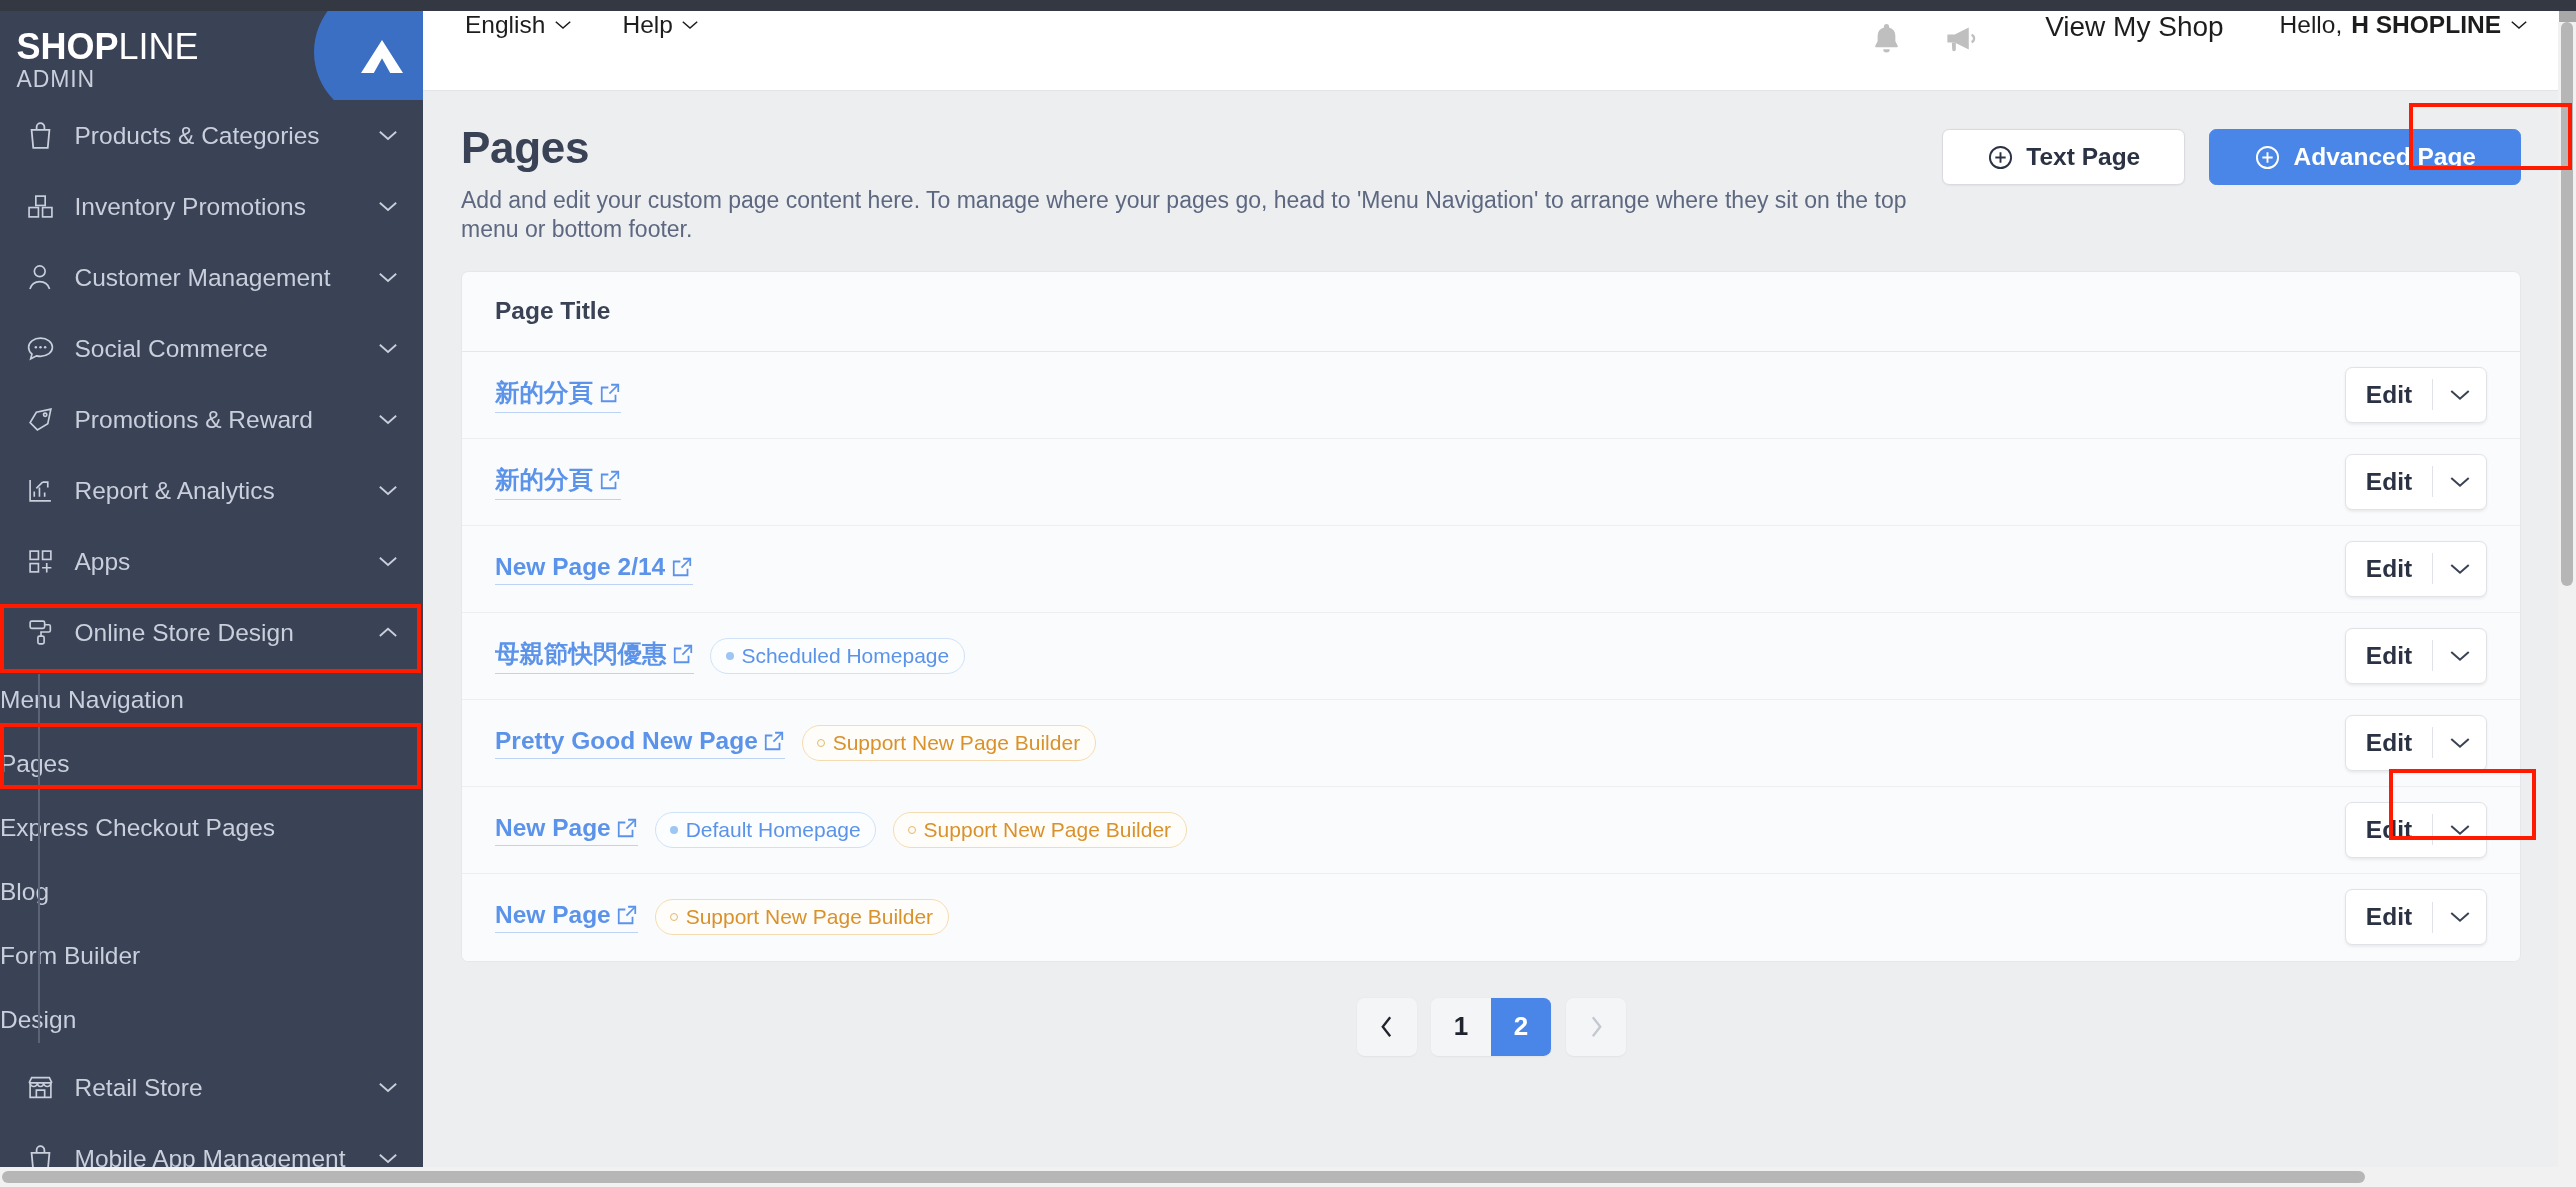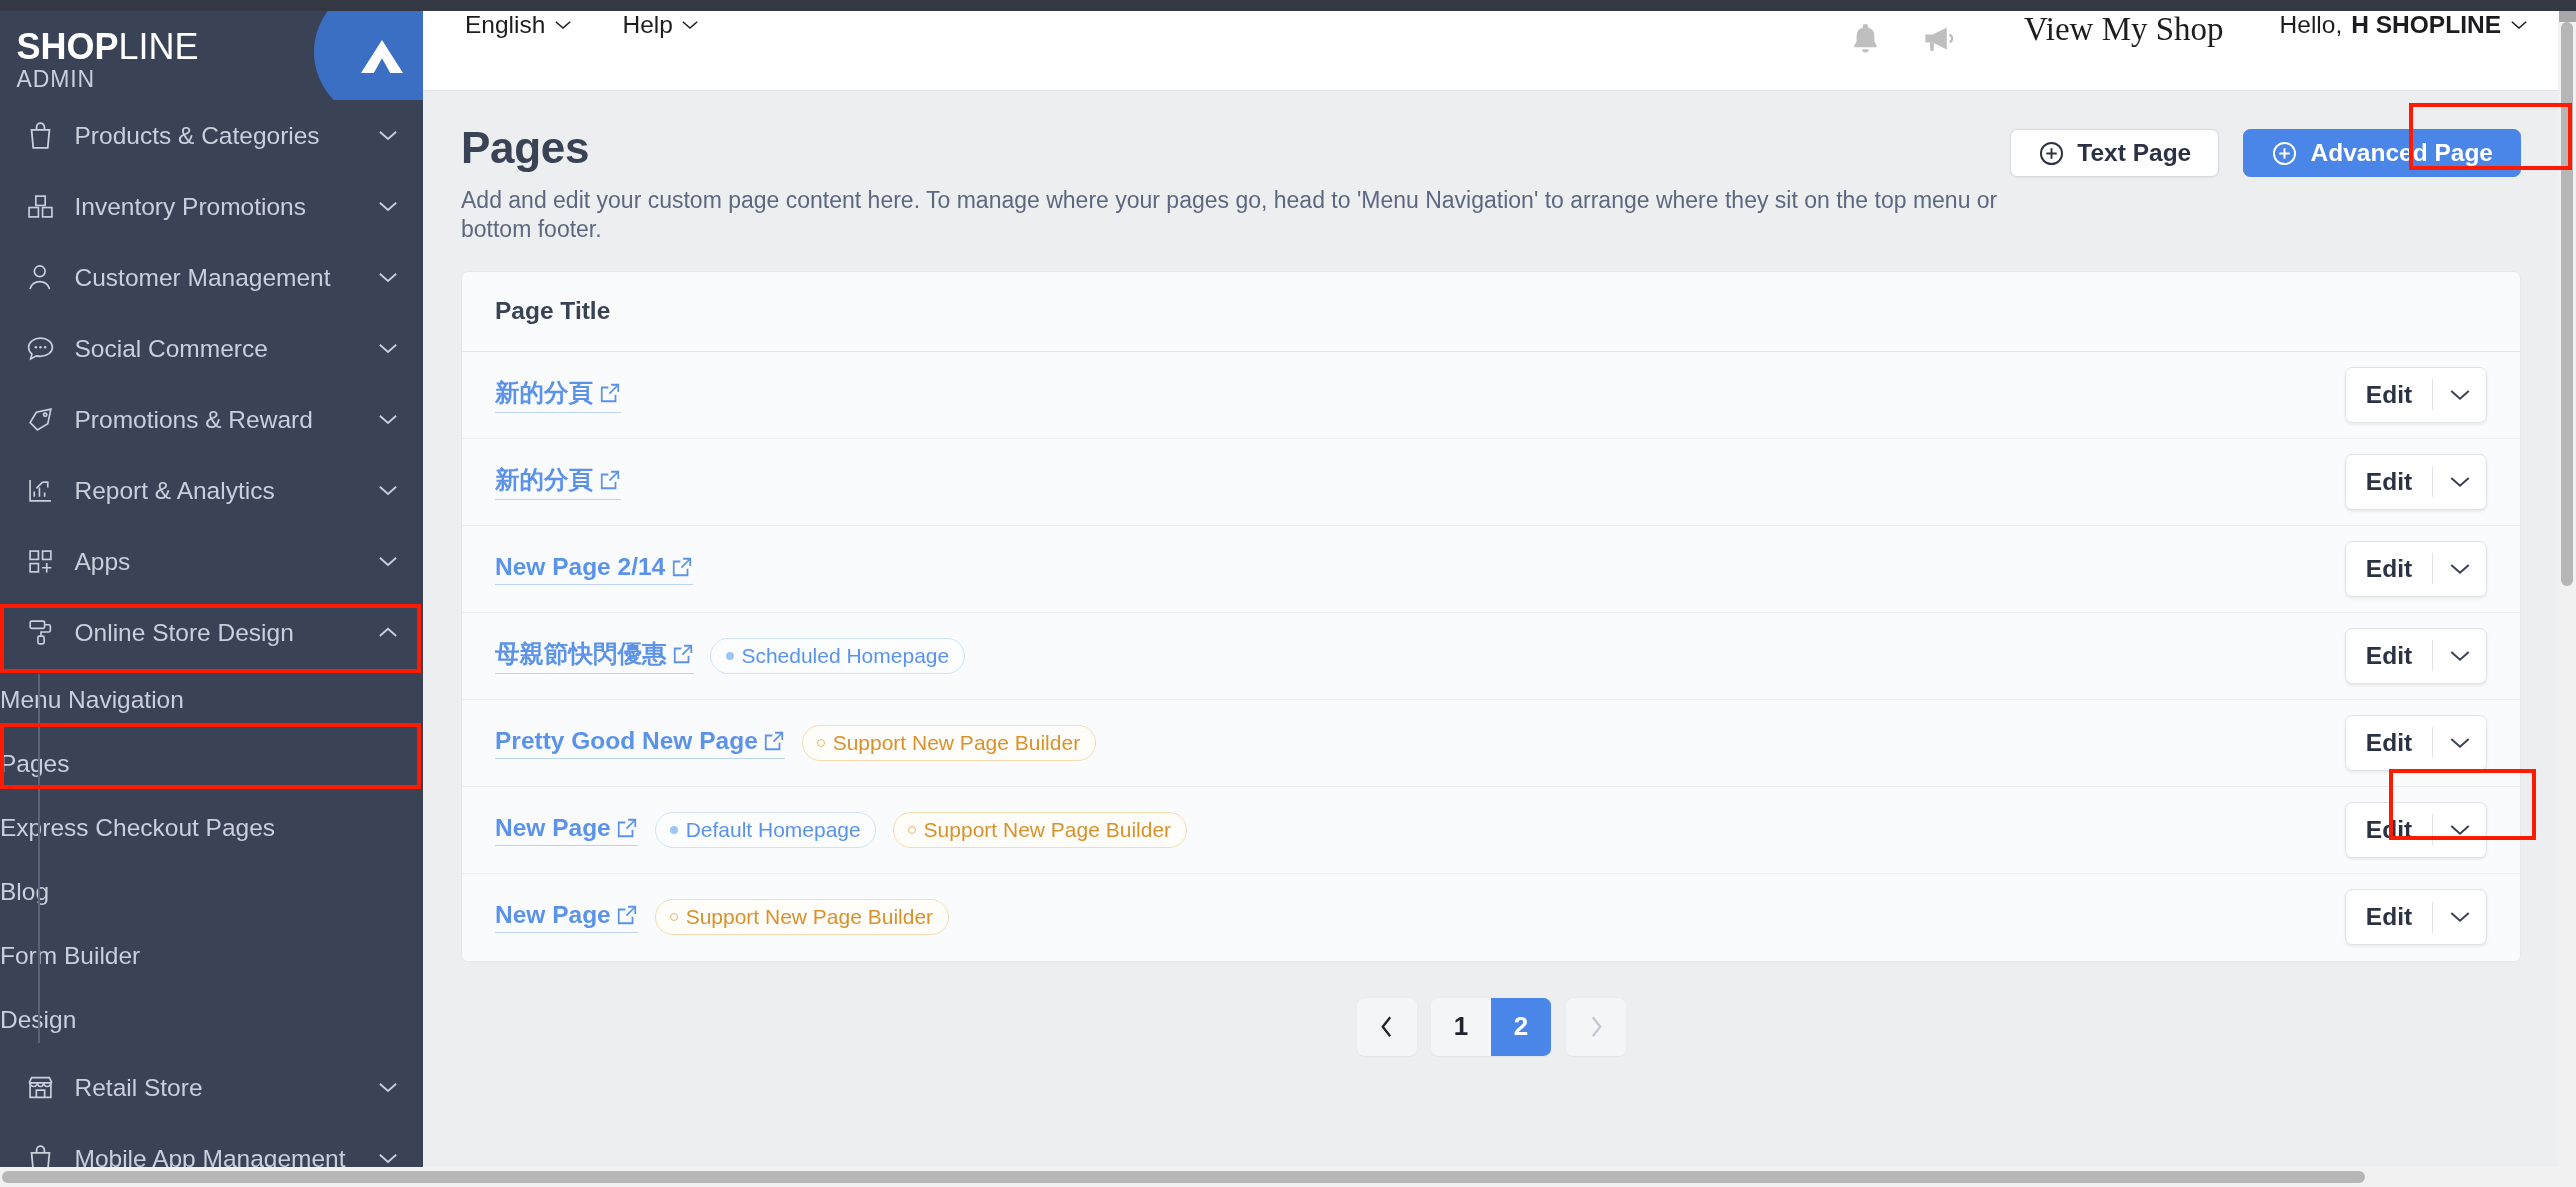--- a/index.html
+++ b/index.html
@@ -108,23 +108,22 @@
     font-size: 24.5px; color: #1d1d1f; margin-right: 51px;
     display: flex; align-items: center; gap: 8.2px; cursor: pointer;
   }
   .topbar-spacer { flex: 1 1 auto; }
   .topbar-icon {
     width: 55px; height: 55px; display: flex;
     align-items: center; justify-content: center;
     margin-left: 20px; cursor: pointer;
   }
   .topbar-right-link {
-    font-size: 33px; color: #1d1d1f; margin-left: 56px; cursor: pointer;
+    font-size: 28px; color: #1d1d1f; margin-left: 56px; cursor: pointer;
     white-space: nowrap;
-    font-family: Liberation Serif, serif;
   }
   .topbar-user {
     font-size: 24.5px; color: #1d1d1f; margin-left: 56px; margin-right: 5.5px;
     cursor: pointer; display: flex; align-items: center; gap: 9px;
     white-space: nowrap;
   }
   .topbar-user b { font-weight: 700; }
   .content { padding: 31px 38px 0 38px; position: relative; }
   .page-head { display: flex; align-items: flex-start; }
   .page-title {
@@ -133,21 +132,21 @@
   }
   .page-desc {
     font-size: 23px; color: #5d6880; margin-top: 12.7px; line-height: 29px;
   }
   .head-actions {
     margin-left: auto; display: flex; align-items: center; gap: 23.6px;
     padding-top: 7.3px;
   }
   .btn {
     display: inline-flex; align-items: center; justify-content: center;
-    gap: 12.7px; height: 48px; padding: 0 27px;
+    gap: 12.7px; height: 56px; padding: 0 44px;
     border-radius: 7.3px; font-size: 24.5px; font-weight: 700;
     cursor: pointer; white-space: nowrap;
   }
   .btn-white {
     background: #ffffff; color: #2b3243;
     border: 0.9px solid #d9dbe0;
     box-shadow: 0 0.9px 1.8px rgba(0,0,0,.05);
   }
   .btn-primary { background: #4a86e8; color: #ffffff; border: 0.9px solid #4a86e8; }
   

